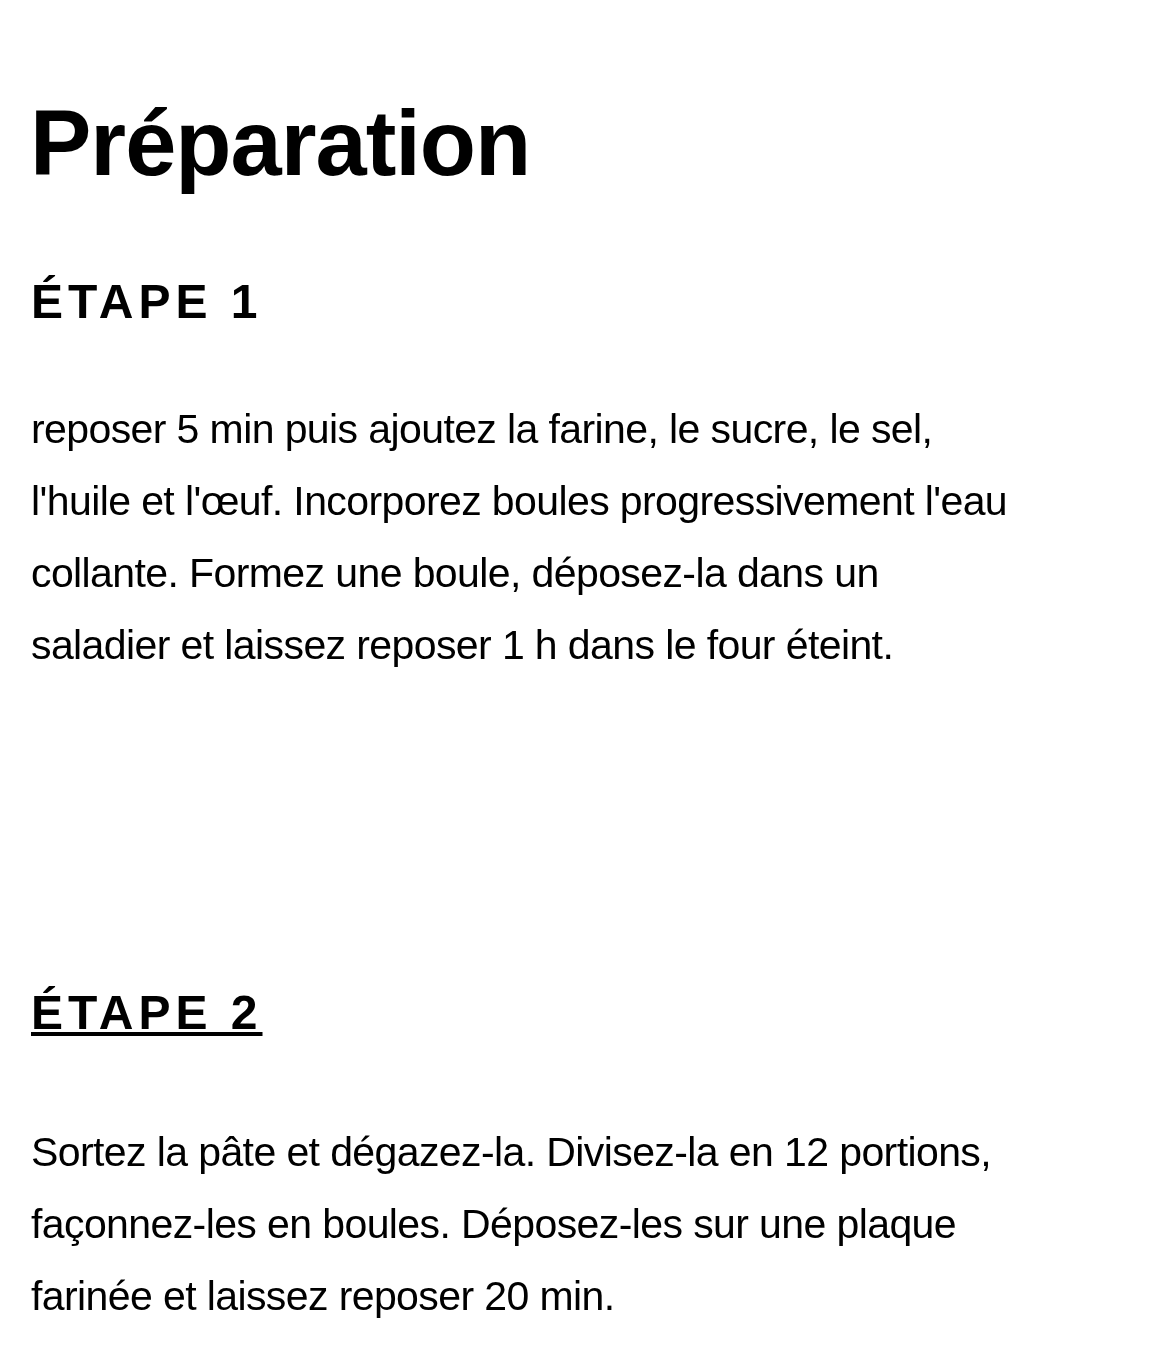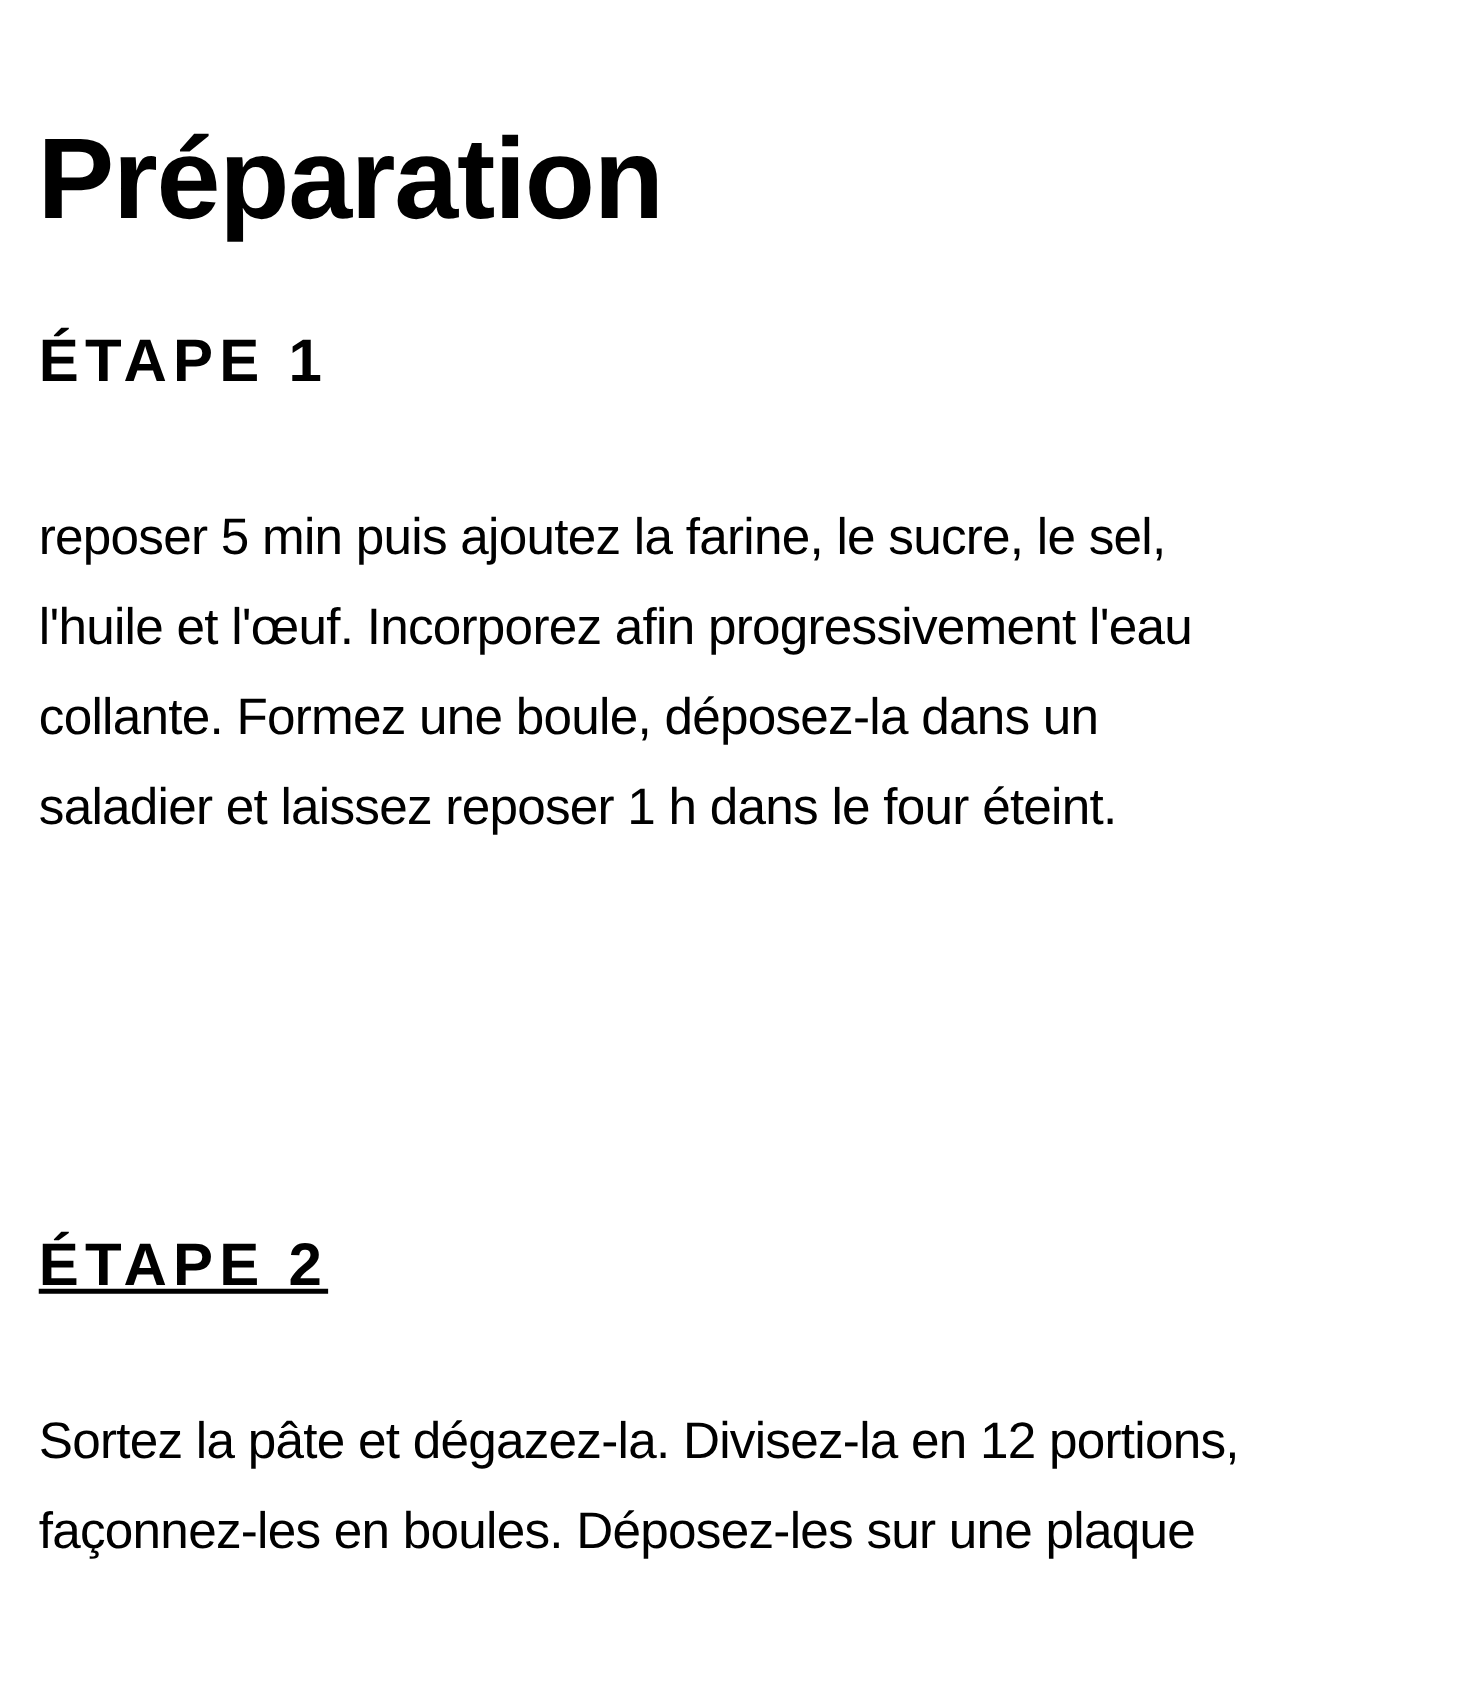--- a/index.html
+++ b/index.html
@@ -24,28 +24,29 @@
       letter-spacing: -0.6px; white-space: nowrap;
     }
     .step-text span { display: block; }
   </style>
 </head>
 <body>
 
 <h1 class="title">Préparation</h1>
 
 <section>
-  <h2 class="step-heading" style="top:262px;">ÉTAPE 1</h2>
+  <h2 class="step-heading" style="top:274px;">ÉTAPE 1</h2>
   <p class="step-text" style="top:393px;">
     <span>reposer 5 min puis ajoutez la farine, le sucre, le sel,</span>
-    <span>l'huile et l'œuf. Incorporez afin progressivement l'eau</span>
+    <span>l'huile et l'œuf. Incorporez boules progressivement l'eau</span>
     <span>collante. Formez une boule, déposez-la dans un</span>
     <span>saladier et laissez reposer 1 h dans le four éteint.</span>
   </p>
 </section>
 
 <section>
   <h2 class="step-heading" style="top:985px;text-decoration:underline;">ÉTAPE 2</h2>
   <p class="step-text" style="top:1116px;">
     <span>Sortez la pâte et dégazez-la. Divisez-la en 12 portions,</span>
     <span>façonnez-les en boules. Déposez-les sur une plaque</span>
+    <span>farinée et laissez reposer 20 min.</span>
   </p>
 </section>
 
 </body></html>

